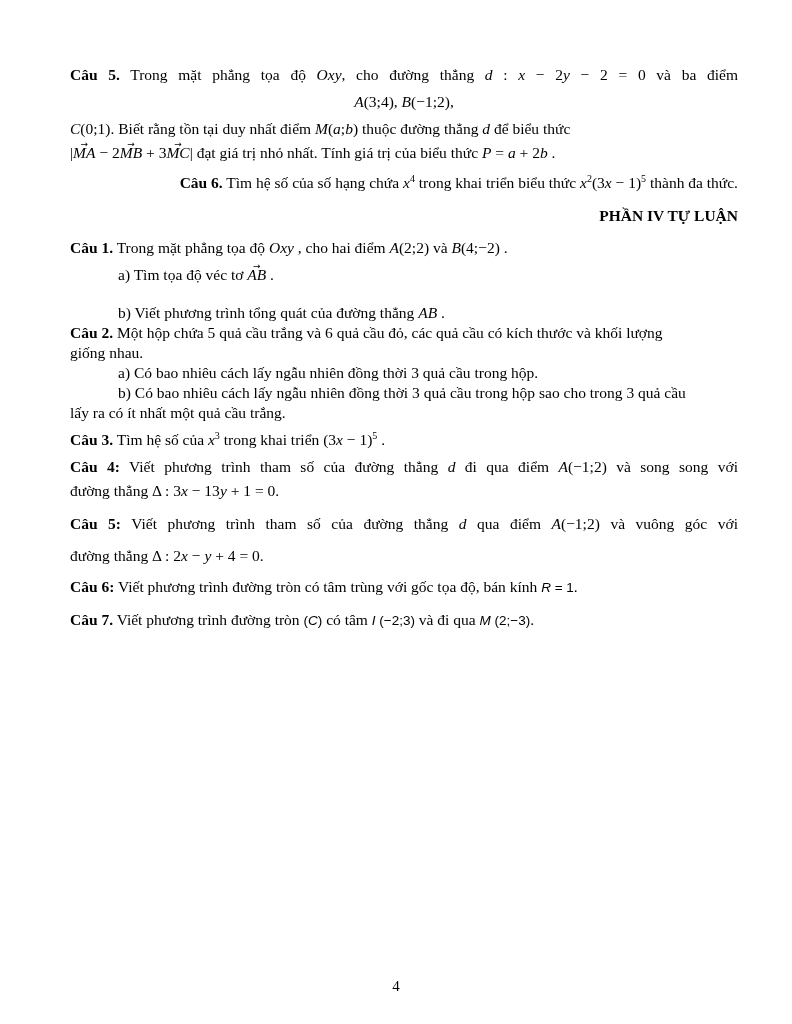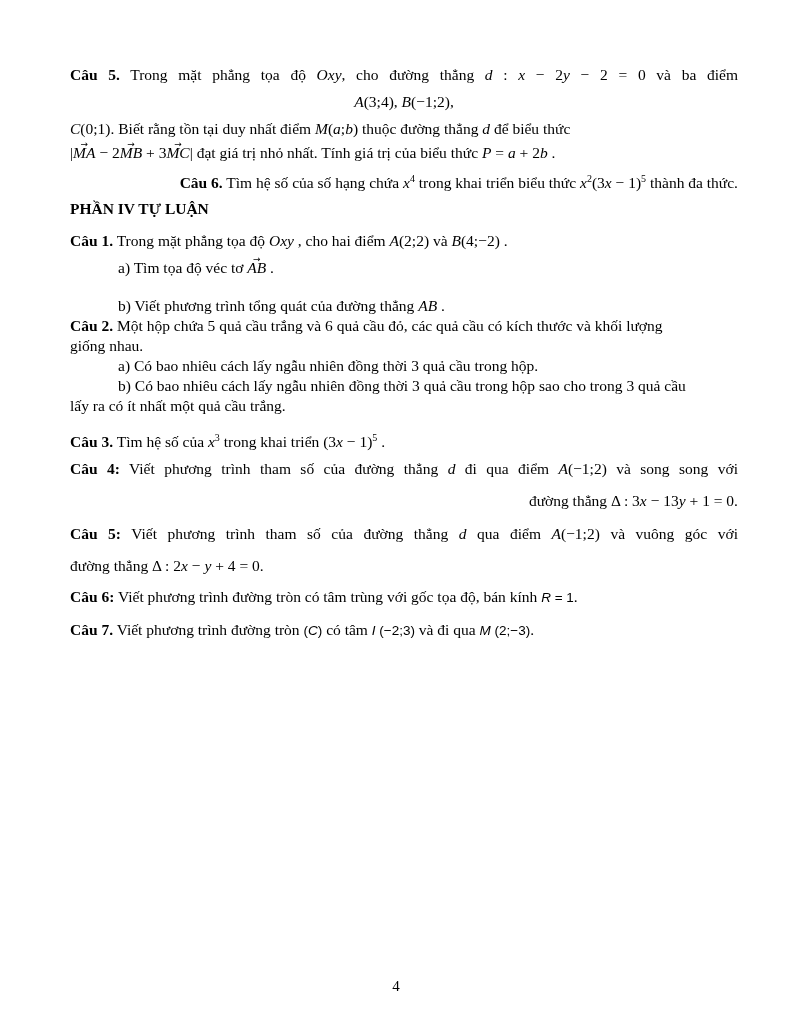--- a/index.html
+++ b/index.html
@@ -29,31 +29,31 @@
 </head>
 <body>
 
 <div class="page">
   <div class="doc">
       <div class="line justify"><span class="b">Câu 5.</span><span> Trong mặt phẳng tọa độ </span><span class="i">Oxy</span><span>, cho đường thẳng </span><span class="i">d</span><span> : </span><span class="i">x</span><span> − 2</span><span class="i">y</span><span> − 2 = 0 và ba điểm</span></div>
       <div class="line" style="margin-top: 7px; text-align: center;"><span class="i">A</span><span>(3;4)</span><span>, </span><span class="i">B</span><span>(−1;2)</span><span>,</span></div>
       <div class="line" style="margin-top: 7px;"><span class="i">C</span><span>(0;1)</span><span>. Biết rằng tồn tại duy nhất điểm </span><span class="i">M</span><span>(</span><span class="i">a</span><span>;</span><span class="i">b</span><span>)</span><span> thuộc đường thẳng </span><span class="i">d</span><span> để biểu thức</span></div>
       <div class="line" style="margin-top: 4px;"><span>|</span><span class="i vec">MA</span><span> − 2</span><span class="i vec">MB</span><span> + 3</span><span class="i vec">MC</span><span>|</span><span> đạt giá trị nhỏ nhất. Tính giá trị của biểu thức </span><span class="i">P</span><span> = </span><span class="i">a</span><span> + 2</span><span class="i">b</span><span> .</span></div>
       <div class="line" style="margin-top: 10px; text-align: right;"><span class="b">Câu 6.</span><span> Tìm hệ số của số hạng chứa </span><span class="i">x</span><span class="sup">4</span><span> trong khai triển biểu thức </span><span class="i">x</span><span class="sup">2</span><span>(3</span><span class="i">x</span><span> − 1)</span><span class="sup">5</span><span> thành đa thức.</span></div>
-      <div class="line" style="margin-top: 6px;"><span class="b">PHẦN IV TỰ LUẬN</span></div>
+      <div class="line" style="margin-top: 13px; text-align: right;"><span class="b">PHẦN IV TỰ LUẬN</span></div>
       <div class="line" style="margin-top: 12px;"><span class="b">Câu 1.</span><span> Trong mặt phẳng tọa độ </span><span class="i">Oxy</span><span> , cho hai điểm </span><span class="i">A</span><span>(2;2)</span><span> và </span><span class="i">B</span><span>(4;−2)</span><span> .</span></div>
       <div class="line indent" style="margin-top: 7px;"><span>a) Tìm tọa độ véc tơ </span><span class="i vec">AB</span><span> .</span></div>
       <div class="line indent" style="margin-top: 18px;"><span>b) Viết phương trình tổng quát của đường thẳng </span><span class="i">AB</span><span> .</span></div>
       <div class="line"><span class="b">Câu 2.</span><span> Một hộp chứa 5 quả cầu trắng và 6 quả cầu đỏ, các quả cầu có kích thước và khối lượng</span></div>
       <div class="line"><span>giống nhau.</span></div>
       <div class="line indent"><span>a) Có bao nhiêu cách lấy ngẫu nhiên đồng thời 3 quả cầu trong hộp.</span></div>
       <div class="line indent"><span>b) Có bao nhiêu cách lấy ngẫu nhiên đồng thời 3 quả cầu trong hộp sao cho trong 3 quả cầu</span></div>
       <div class="line"><span>lấy ra có ít nhất một quả cầu trắng.</span></div>
-      <div class="line" style="margin-top: 16px;"><span class="b">Câu 3.</span><span> Tìm hệ số của </span><span class="i">x</span><span class="sup">3</span><span> trong khai triển </span><span>(3</span><span class="i">x</span><span> − 1)</span><span class="sup">5</span><span> .</span></div>
+      <div class="line" style="margin-top: 7px;"><span class="b">Câu 3.</span><span> Tìm hệ số của </span><span class="i">x</span><span class="sup">3</span><span> trong khai triển </span><span>(3</span><span class="i">x</span><span> − 1)</span><span class="sup">5</span><span> .</span></div>
       <div class="line justify" style="margin-top: 7px;"><span class="b">Câu 4:</span><span> Viết phương trình tham số của đường thẳng </span><span class="i">d</span><span> đi qua điểm </span><span class="i">A</span><span>(−1;2)</span><span> và song song với</span></div>
-      <div class="line" style="margin-top: 12px; text-align: right;"><span>đường thẳng </span><span>Δ</span><span> : 3</span><span class="i">x</span><span> − 13</span><span class="i">y</span><span> + 1 = 0.</span></div>
+      <div class="line" style="margin-top: 4px;"><span>đường thẳng </span><span>Δ</span><span> : 3</span><span class="i">x</span><span> − 13</span><span class="i">y</span><span> + 1 = 0.</span></div>
       <div class="line justify" style="margin-top: 13px;"><span class="b">Câu 5:</span><span> Viết phương trình tham số của đường thẳng </span><span class="i">d</span><span> qua điểm </span><span class="i">A</span><span>(−1;2)</span><span> và vuông góc với</span></div>
       <div class="line" style="margin-top: 12px;"><span>đường thẳng </span><span>Δ</span><span> : 2</span><span class="i">x</span><span> − </span><span class="i">y</span><span> + 4 = 0.</span></div>
       <div class="line" style="margin-top: 11px;"><span class="b">Câu 6:</span><span> Viết phương trình đường tròn có tâm trùng với gốc tọa độ, bán kính </span><span class="si">R</span><span class="sans"> = 1</span><span>.</span></div>
       <div class="line" style="margin-top: 12px;"><span class="b">Câu 7.</span><span> Viết phương trình đường tròn </span><span class="sans">(</span><span class="si">C</span><span class="sans">)</span><span> có tâm </span><span class="si">I</span><span class="sans"> (−2;3)</span><span> và đi qua </span><span class="si">M</span><span class="sans"> (2;−3)</span><span>.</span></div>
     </div>
   <div class="page-number">4</div>
 </div>
 
 </body></html>

